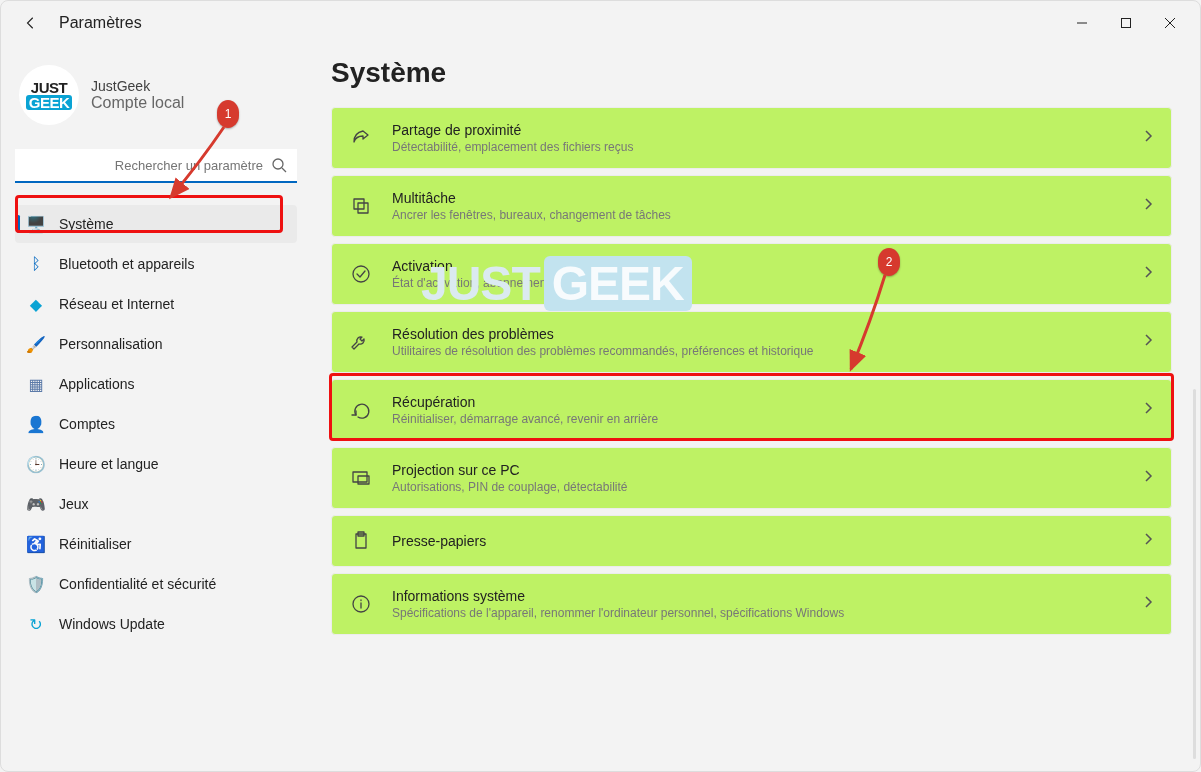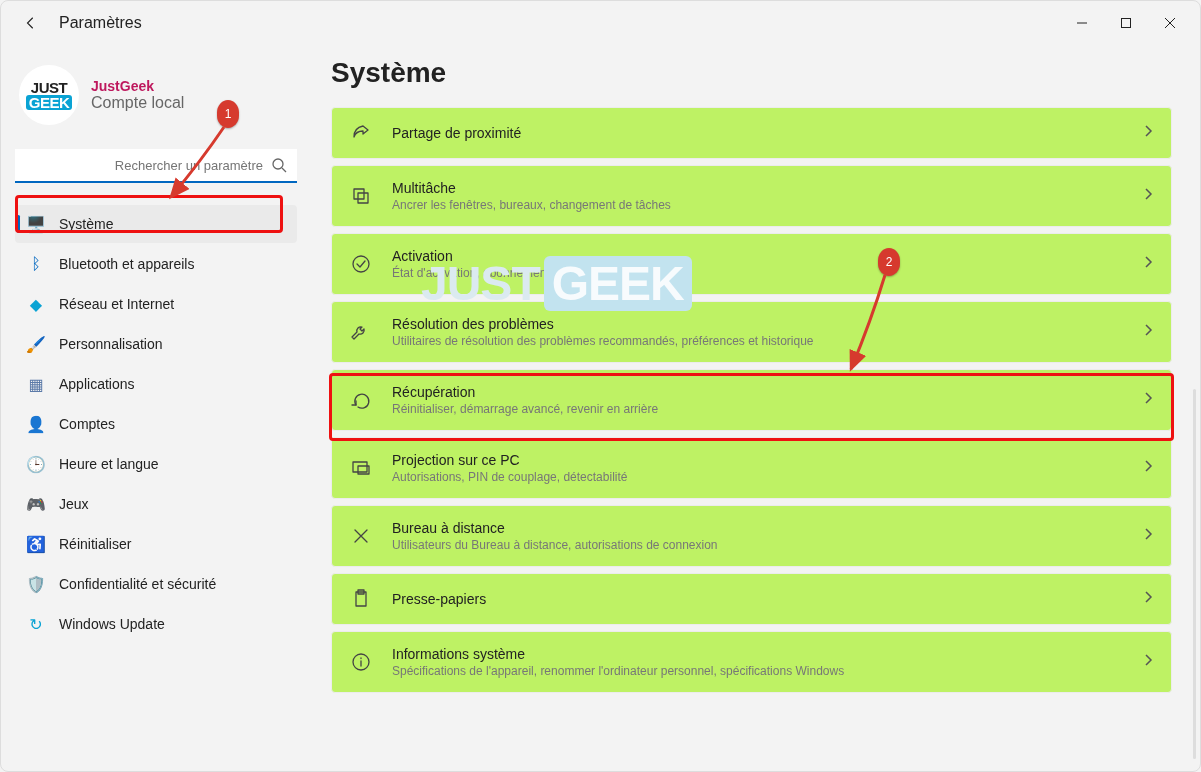--- a/index.html
+++ b/index.html
@@ -12,21 +12,21 @@
   .spacer { flex:1; }
   .win-controls { display:flex; }
   .win-btn svg { width:12px; height:12px; }
   
   .content { display:flex; }
   .sidebar { width:310px; padding:10px 14px 0 14px; }
   .profile { display:flex; align-items:center; gap:12px; margin:10px 4px 24px 4px; }
   .avatar { width:60px; height:60px; border-radius:50%; background:#fff; display:flex; flex-direction:column; align-items:center; justify-content:center; font-weight:700; line-height:1; }
   .avatar .l1 { font-family: Arial Black, Arial, sans-serif; font-size:15px; letter-spacing:-.5px; color:#222; }
   .avatar .l2 { font-family: Arial Black, Arial, sans-serif; font-size:15px; letter-spacing:-.5px; background:#0aa3d4; color:#fff; padding:0 3px; border-radius:3px; }
-  .profile .name { font-size:14px; font-weight:700; color:#be185d; }
+  .profile .name { font-size:14px; font-weight:400; color:#404040; }
   .profile .sub  { font-size:16px; color:#666; }
   .search { position:relative; margin:0 0 22px 0; }
   .search input { width:100%; height:34px; border:none; border-bottom:2px solid #0067c0; background:#fff; padding:0 34px 0 10px; font-size:13px; outline:none;text-align:right; }
   .search .icon { position:absolute; right:10px; top:8px; color:#666; }
   .nav { list-style:none; }
   .nav li { display:flex; align-items:center; gap:14px; height:38px; padding:0 12px; font-size:14px; color:#222; border-radius:4px; cursor:pointer; margin-bottom:2px; }
   .nav li .icon { width:18px; height:18px; display:flex; align-items:center; justify-content:center; font-size:16px; }
   .nav li.active { background:#eaeaea; position:relative; }
   .nav li.active::before { content:""; position:absolute; left:2px; top:10px; width:3px; height:18px; background:#0067c0; border-radius:2px; }
   
@@ -156,20 +156,21 @@
     <h1 class="page-title">Système</h1>
     <div class="cards" id="cards">
         <div class="card">
           <span class="cicon">
             <svg viewBox="0 0 22 22">
               <path d="M13 4l5 4-5 4V9c-5 0-8 3-9 6 0-7 4-10 9-11V4z" fill="none" stroke="currentColor" stroke-width="1.3" stroke-linecap="round" stroke-linejoin="round"></path>
             </svg>
           </span>
           <span class="ctext">
             <div class="ct">Partage de proximité</div>
+            <div class="cs">Détectabilité, emplacement des fichiers reçus</div>
           </span>
           <span class="chev"><svg width="10" height="14" viewBox="0 0 10 14">
               <path d="M3 2l5 5-5 5" fill="none" stroke="currentColor" stroke-width="1.5"></path>
             </svg></span>
         </div>
         <div class="card">
           <span class="cicon">
             <svg viewBox="0 0 22 22">
               <rect x="4" y="4" width="10" height="10" fill="none" stroke="currentColor" stroke-width="1.3" stroke-linecap="round" stroke-linejoin="round"></rect>
               <rect x="8" y="8" width="10" height="10" fill="none" stroke="currentColor" stroke-width="1.3" stroke-linecap="round" stroke-linejoin="round"></rect>
@@ -230,34 +231,20 @@
         <div class="card">
           <span class="cicon">
             <svg viewBox="0 0 22 22">
               <rect x="3" y="5" width="14" height="10" fill="none" stroke="currentColor" stroke-width="1.3" stroke-linecap="round" stroke-linejoin="round"></rect>
               <rect x="8" y="9" width="11" height="8" fill="none" stroke="currentColor" stroke-width="1.3" stroke-linecap="round" stroke-linejoin="round"></rect>
             </svg>
           </span>
           <span class="ctext">
             <div class="ct">Projection sur ce PC</div>
             <div class="cs">Autorisations, PIN de couplage, détectabilité</div>
-          </span>
-          <span class="chev"><svg width="10" height="14" viewBox="0 0 10 14">
-              <path d="M3 2l5 5-5 5" fill="none" stroke="currentColor" stroke-width="1.5"></path>
-            </svg></span>
-        </div>
-        <div class="card">
-          <span class="cicon">
-            <svg viewBox="0 0 22 22">
-              <path d="M5 5l12 12M17 5 5 17" fill="none" stroke="currentColor" stroke-width="1.3" stroke-linecap="round" stroke-linejoin="round"></path>
-            </svg>
-          </span>
-          <span class="ctext">
-            <div class="ct">Bureau à distance</div>
-            <div class="cs">Utilisateurs du Bureau à distance, autorisations de connexion</div>
           </span>
           <span class="chev"><svg width="10" height="14" viewBox="0 0 10 14">
               <path d="M3 2l5 5-5 5" fill="none" stroke="currentColor" stroke-width="1.5"></path>
             </svg></span>
         </div>
         <div class="card">
           <span class="cicon">
             <svg viewBox="0 0 22 22">
               <rect x="6" y="4" width="10" height="14" fill="none" stroke="currentColor" stroke-width="1.3" stroke-linecap="round" stroke-linejoin="round"></rect>
               <rect x="8" y="2" width="6" height="4" fill="none" stroke="currentColor" stroke-width="1.3" stroke-linecap="round" stroke-linejoin="round"></rect>

